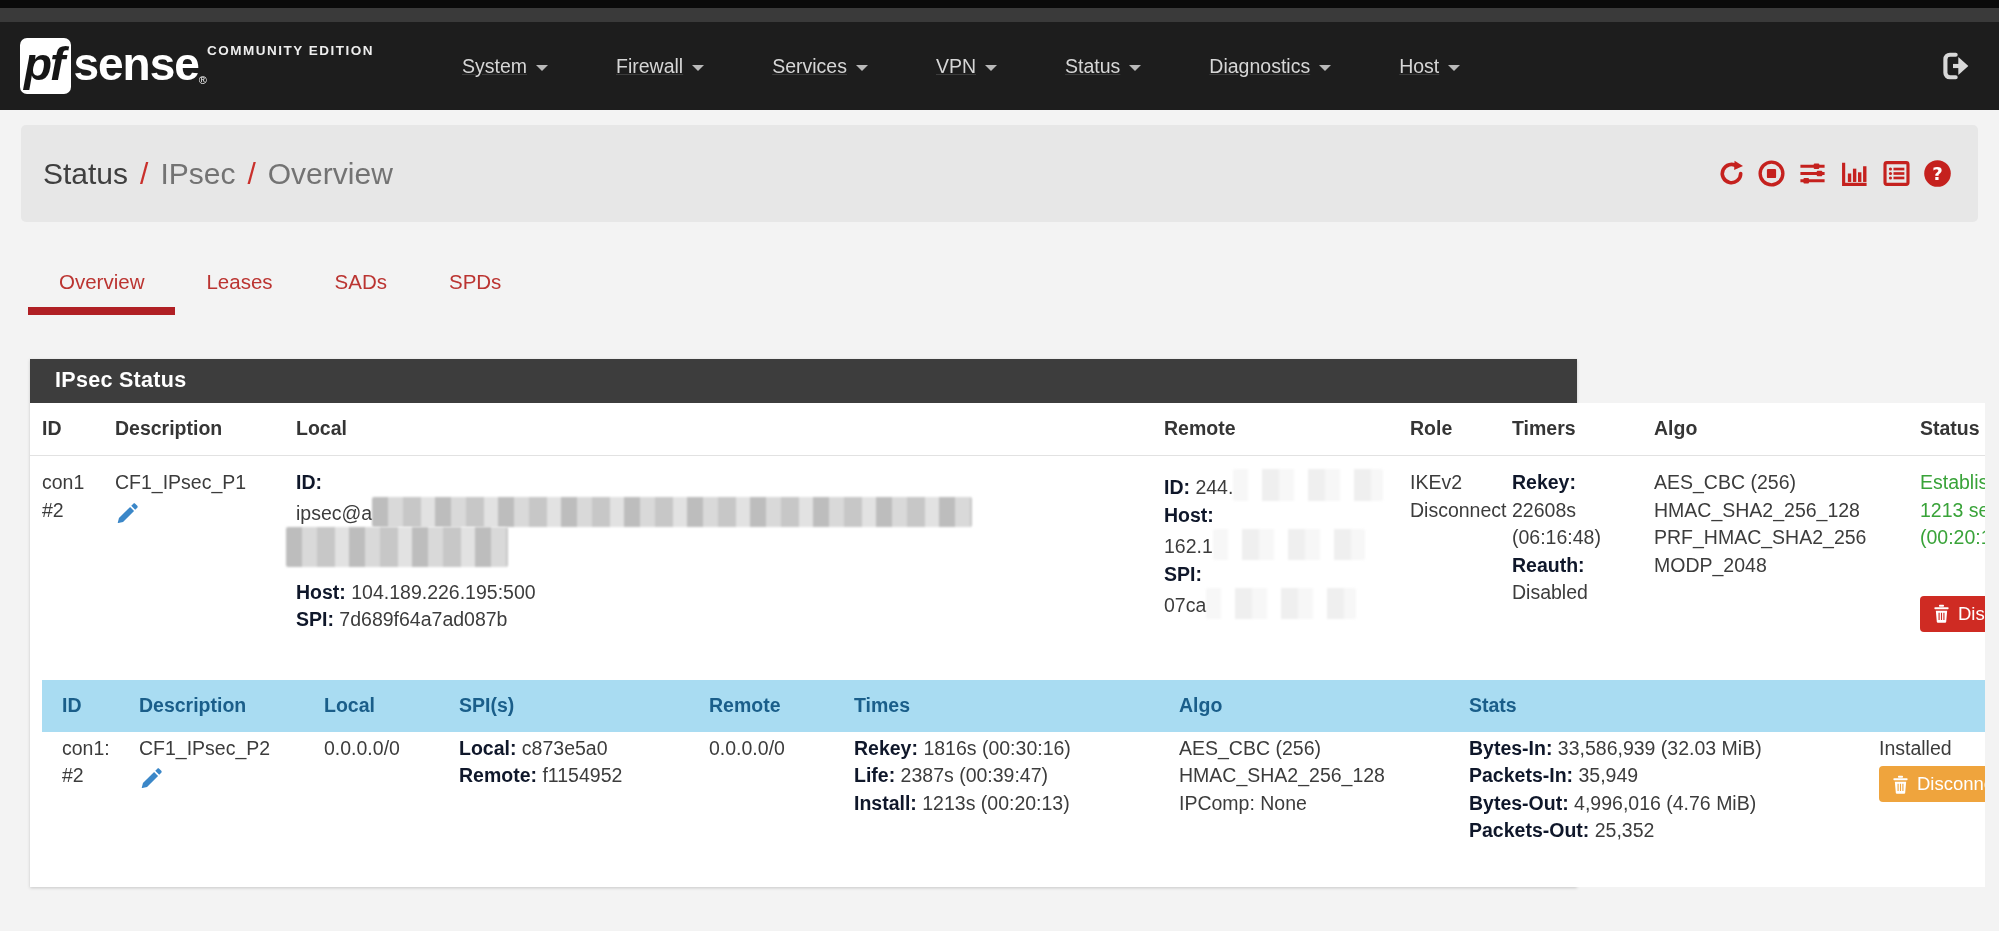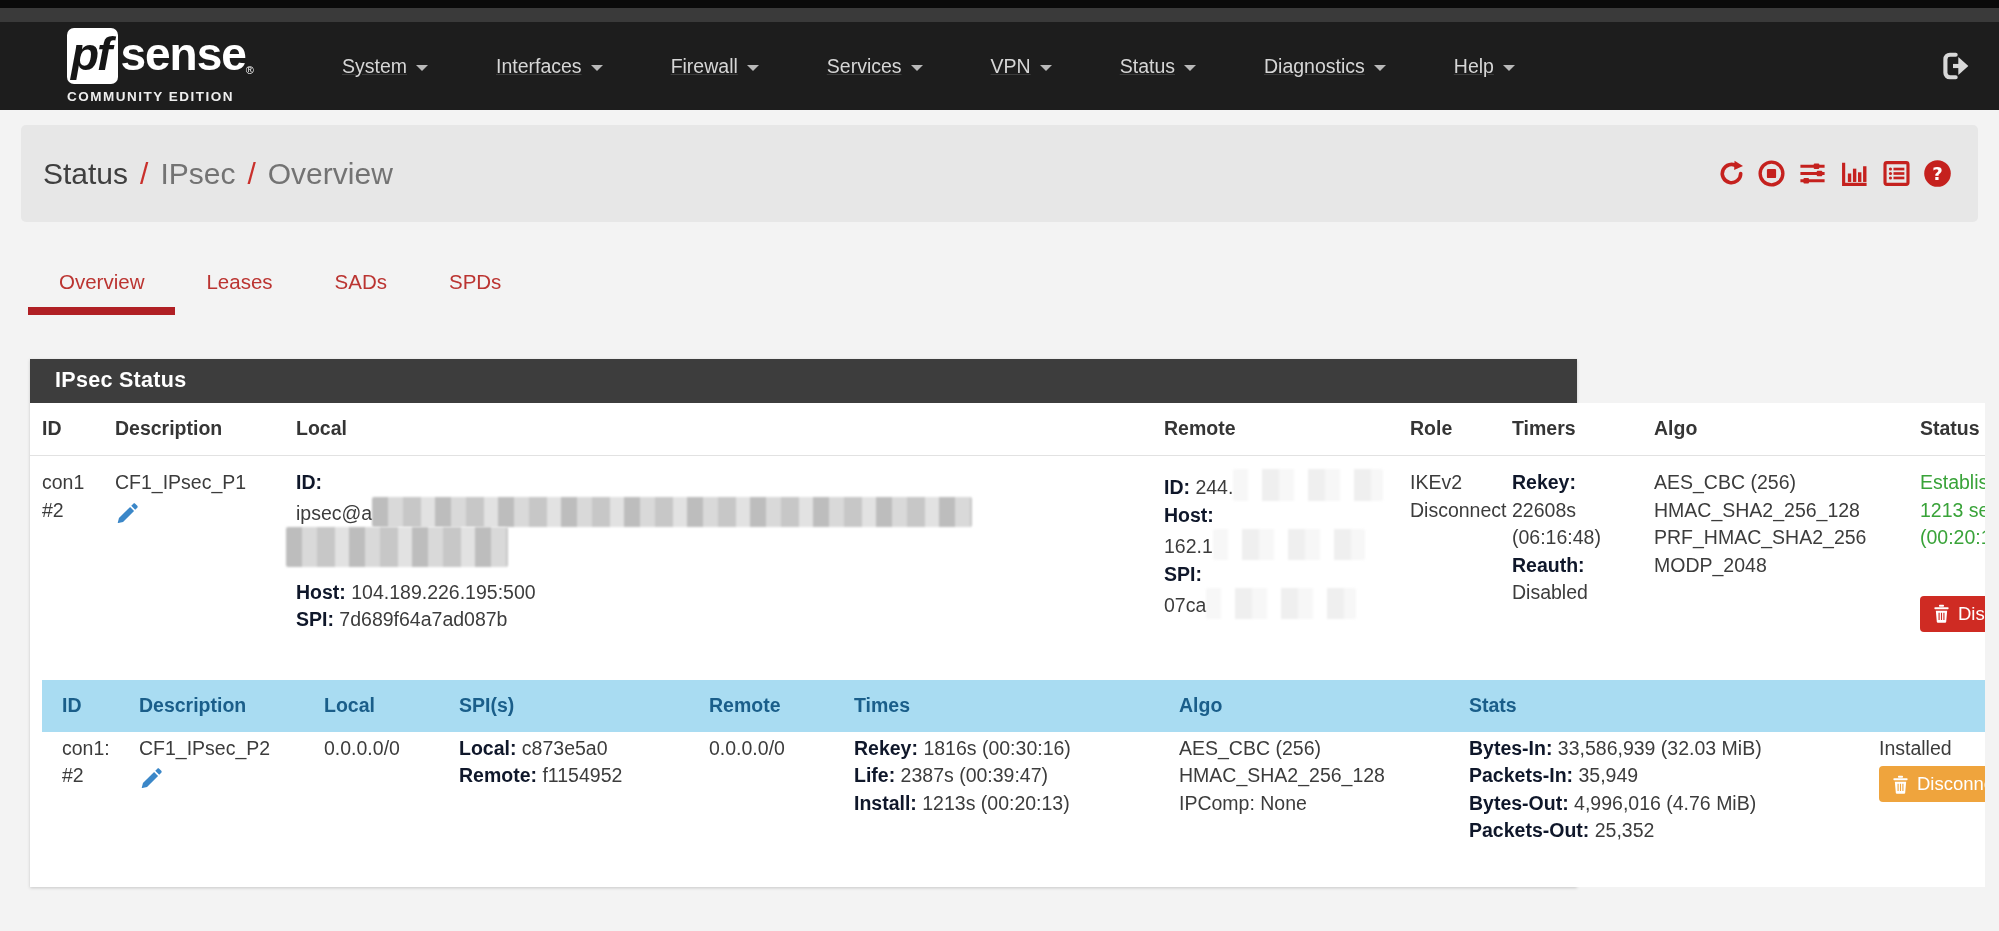--- a/index.html
+++ b/index.html
@@ -8,21 +8,21 @@
     font-family:"Liberation Sans","DejaVu Sans",sans-serif;
     background:#f3f3f3; color:#3c3c3c;
   }
   
   .strip-black { height:8px; background:#0a0a0a; }
   .strip-gray  { height:14px; background:#3a3a3a; }
   .navbar {
     height:88px; background:#1d1d1d; display:flex; align-items:center;
     padding:0 28px 0 20px;
   }
-  .logo { display:flex; flex-direction:column; margin-right:54px; cursor:pointer;margin-left:47px; }
+  .logo { display:flex; flex-direction:row; margin-right:54px; cursor:pointer; }
   .logo-top { display:flex; align-items:flex-start; }
   .logo-pf {
     background:#fff; color:#161616; border-radius:7px;
     font-size:46px; font-weight:bold; font-style:italic;
     padding:0 8px 4px 4px; line-height:52px; letter-spacing:-2px;
   }
   .logo-sense { color:#fff; font-size:46px; font-weight:bold; line-height:52px; letter-spacing:-1px; margin-left:2px;}
   .logo-reg { color:#fff; font-size:11px; margin-top:36px; }
   .logo-edition { color:#eee; font-size:13.5px; font-weight:bold; letter-spacing:1.5px; margin-top:5px; }
   .nav-menu { display:flex; align-items:center; flex:1;text-decoration:underline; }
@@ -116,45 +116,41 @@
         <span class="logo-reg">®</span>
     </div>
     <div class="logo-edition">COMMUNITY EDITION</div>
   </div>
   <div class="nav-menu">
     <div class="nav-item">
         <span>System</span>
         <span class="caret"></span>
       </div>
     <div class="nav-item">
-        <span>Interfaces</span>
-        <span class="caret"></span>
-      </div>
-    <div class="nav-item">
         <span>Firewall</span>
         <span class="caret"></span>
       </div>
     <div class="nav-item">
         <span>Services</span>
         <span class="caret"></span>
       </div>
     <div class="nav-item">
         <span>VPN</span>
         <span class="caret"></span>
       </div>
     <div class="nav-item">
         <span>Status</span>
         <span class="caret"></span>
       </div>
     <div class="nav-item">
         <span>Diagnostics</span>
         <span class="caret"></span>
       </div>
     <div class="nav-item">
-        <span>Help</span>
+        <span>Host</span>
         <span class="caret"></span>
       </div>
   </div>
   <div class="logout">
     <svg width="32" height="32" viewBox="0 0 24 24">
       <path d="M12.5 3.6H8.2c-2 0-3.4 1.4-3.4 3.4v10c0 2 1.4 3.4 3.4 3.4h4.3" fill="none" stroke="#d8d8d8" stroke-width="3.1" stroke-linecap="round"></path>
       <path d="M10.5 12h5.5" stroke="#d8d8d8" stroke-width="3.1"></path>
       <path d="M14.5 5.2 L22 12 L14.5 18.8 Z" fill="#d8d8d8"></path>
     </svg>
   </div>

